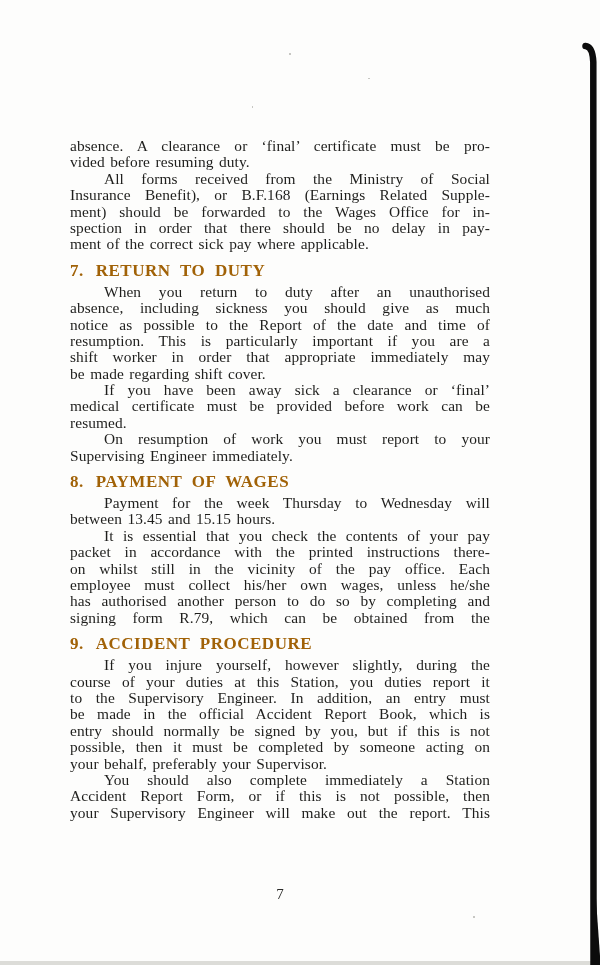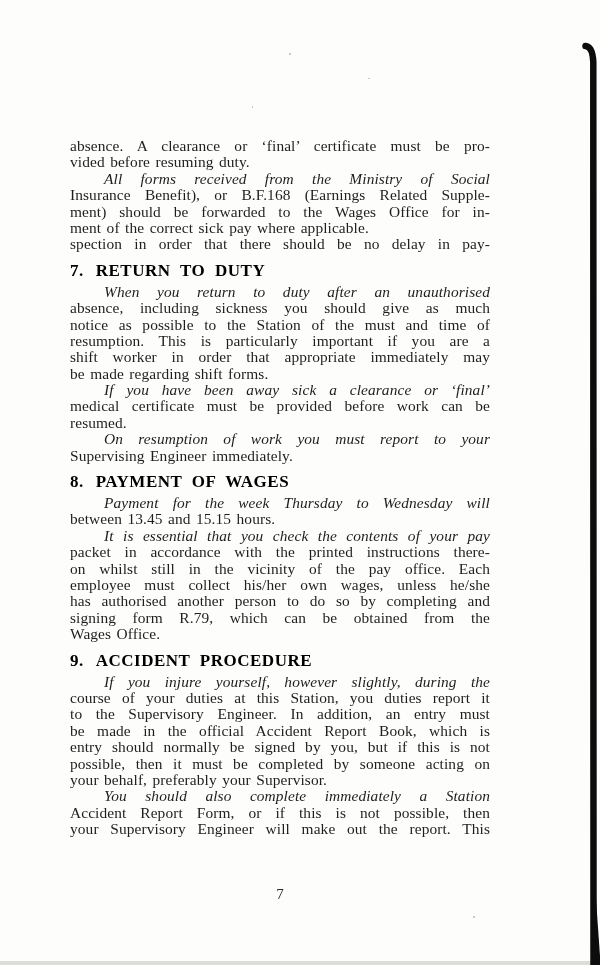--- a/index.html
+++ b/index.html
@@ -35,28 +35,27 @@
     text-align: justify;
     text-align-last: justify;
     white-space: nowrap;
     overflow: visible;
   }
   .jline.last {
     text-align-last: left;
   }
   .jline.indent {
     padding-left: 34px;
-    font-style: italic;
   }
   .heading {
     margin: 8px 0 3px 0;
     line-height: 20px;
     font-weight: bold;
     font-size: 17px;
-    color: #000000;
+    color: #a16207;
     letter-spacing: 0.5px;
   }
   .heading .sec-num {
     margin-right: 12px;
   }
   .heading .sec-title {
     word-spacing: 5px;
   }
   .page-number {
     position: absolute;
@@ -98,34 +97,34 @@
   <div class="text-column">
 
     <div class="paragraph">
         <div class="jline">absence. A clearance or ‘final’ certificate must be pro-</div>
         <div class="jline last">vided before resuming duty.</div>
       </div>
     <div class="paragraph">
         <div class="jline indent">All forms received from the Ministry of Social</div>
         <div class="jline">Insurance Benefit), or B.F.168 (Earnings Related Supple-</div>
         <div class="jline">ment) should be forwarded to the Wages Office for in-</div>
+        <div class="jline">spection in order that there should be no delay in pay-</div>
         <div class="jline last">ment of the correct sick pay where applicable.</div>
-        <div class="jline">spection in order that there should be no delay in pay-</div>
       </div>
 
     <div class="heading">
       <span class="sec-num">7.</span><span class="sec-title">RETURN TO DUTY</span>
     </div>
     <div class="paragraph">
         <div class="jline indent">When you return to duty after an unauthorised</div>
         <div class="jline">absence, including sickness you should give as much</div>
-        <div class="jline">notice as possible to the Station of the must and time of</div>
+        <div class="jline">notice as possible to the Report of the date and time of</div>
         <div class="jline">resumption. This is particularly important if you are a</div>
         <div class="jline">shift worker in order that appropriate immediately may</div>
-        <div class="jline last">be made regarding shift forms.</div>
+        <div class="jline last">be made regarding shift cover.</div>
       </div>
     <div class="paragraph">
         <div class="jline indent">If you have been away sick a clearance or ‘final’</div>
         <div class="jline">medical certificate must be provided before work can be</div>
         <div class="jline last">resumed.</div>
       </div>
     <div class="paragraph">
         <div class="jline indent">On resumption of work you must report to your</div>
         <div class="jline last">Supervising Engineer immediately.</div>
       </div>
@@ -137,21 +136,20 @@
         <div class="jline indent">Payment for the week Thursday to Wednesday will</div>
         <div class="jline last">between 13.45 and 15.15 hours.</div>
       </div>
     <div class="paragraph">
         <div class="jline indent">It is essential that you check the contents of your pay</div>
         <div class="jline">packet in accordance with the printed instructions there-</div>
         <div class="jline">on whilst still in the vicinity of the pay office. Each</div>
         <div class="jline">employee must collect his/her own wages, unless he/she</div>
         <div class="jline">has authorised another person to do so by completing and</div>
         <div class="jline">signing form R.79, which can be obtained from the</div>
-        <div class="jline last">Wages Office.</div>
       </div>
 
     <div class="heading">
       <span class="sec-num">9.</span><span class="sec-title">ACCIDENT PROCEDURE</span>
     </div>
     <div class="paragraph">
         <div class="jline indent">If you injure yourself, however slightly, during the</div>
         <div class="jline">course of your duties at this Station, you duties report it</div>
         <div class="jline">to the Supervisory Engineer. In addition, an entry must</div>
         <div class="jline">be made in the official Accident Report Book, which is</div>

